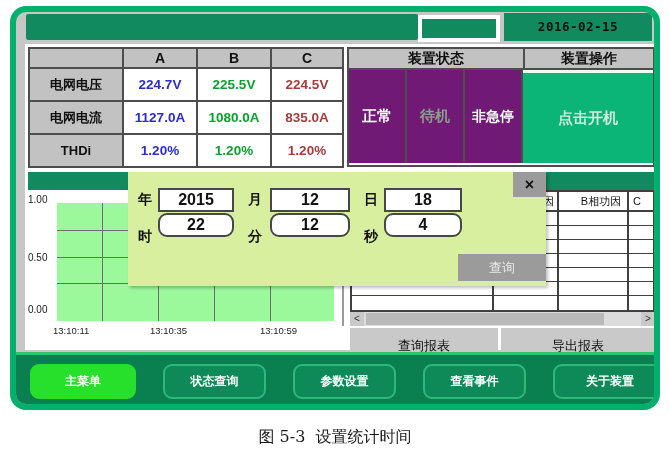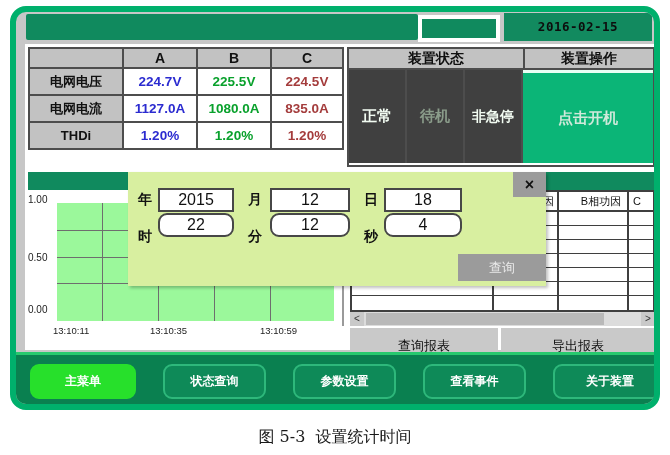--- a/index.html
+++ b/index.html
@@ -18,35 +18,35 @@
                color:#0d0d0d; font-family:"DejaVu Sans Mono", monospace; font-size:12.5px; font-weight:bold;
                line-height:28px; text-align:center; letter-spacing:0.5px; }
 
   
   .content { position:absolute; left:9px; top:32px; width:630px; height:306px; background:#ffffff; }
 
   
   .meas { position:absolute; left:3px; top:3px; border-collapse:collapse; }
   .meas th, .meas td { border:2px solid #4d4d4d; text-align:center; font-weight:bold; }
   .meas th { background:#c2c2c2; color:#111; font-size:14px; height:20px; }
-  .meas td { height:27px; font-size:13.5px; background:#ffffff; }
+  .meas td { height:33px; font-size:13.5px; background:#ffffff; }
   .meas td.lbl { background:#c2c2c2; color:#111; font-size:13px; width:94px; }
   .meas .cw { width:74px; }
   .meas .cw2 { width:72px; }
   .meas td.va { color:#2b2bd0; }
   .meas td.vb { color:#09a12c; }
   .meas td.vc { color:#a43c3c; }
 
   
   .status-panel { position:absolute; left:322px; top:3px; width:308px; height:120px; border:2px solid #4d4d4d; }
   .sp-head { display:flex; height:21px; border-bottom:2px solid #4d4d4d; }
   .sp-h1 { width:176px; background:#c2c2c2; border-right:2px solid #4d4d4d; font-size:14px; font-weight:bold; text-align:center; line-height:19px; color:#111; }
   .sp-h2 { flex:1; background:#c2c2c2; font-size:14px; font-weight:bold; text-align:center; line-height:19px; color:#111; }
   .sp-body { display:flex; height:93px; }
-  .scell { width:58px; background:#404040; border-right:2px solid #4d4d4d; display:flex; align-items:center; justify-content:center;
+  .scell { width:58px; background:#701a75; border-right:2px solid #4d4d4d; display:flex; align-items:center; justify-content:center;
            font-size:15px; font-weight:bold; }
   .scell.s1, .scell.s3 { color:#f2fcf2; }
   .scell.s2 { color:#8a9c8a; }
   .scell.s3 { font-size:14px; }
   .start-btn { flex:1; background:#0bb577; border:none; border-top:3px solid #e9fff4; color:#cfe9da;
                font-size:15px; font-weight:bold; font-family:inherit; cursor:pointer; }
 
   
   .midbar { position:absolute; left:3px; top:128px; width:626px; height:18px; background:#108a5e; }
 
@@ -90,21 +90,21 @@
 
   
   .dialog { position:absolute; left:103px; top:128px; width:418px; height:114px; background:#d8efa0; z-index:50;
             box-shadow:2px 2px 3px rgba(0,0,0,0.25); }
   .dlg-close { position:absolute; left:385px; top:0; width:33px; height:25px; background:#9b9b9b; border:none;
                color:#111; font-size:16px; font-weight:bold; line-height:23px; text-align:center; cursor:pointer; font-family:inherit; }
   .dl { position:absolute; font-size:14px; font-weight:bold; color:#111; }
   .dlr1 { top:19px; } .dlr2 { top:56px; }
   .dlc1 { left:10px; } .dlc2 { left:120px; } .dlc3 { left:236px; }
   .di { position:absolute; height:24px; border:2px solid #474747; background:#fff; text-align:center;
-        font-size:16px; font-weight:normal; color:#111; font-family:inherit; }
+        font-size:16px; font-weight:bold; color:#111; font-family:inherit; }
   .dir1 { top:16px; } .dir2 { top:41px;border-radius:9px; }
   .dic1 { left:30px; width:76px; } .dic2 { left:142px; width:80px; } .dic3 { left:256px; width:78px; }
   .dlg-query { position:absolute; left:330px; top:82px; width:88px; height:27px; background:#9b9b9b; border:none;
                color:#e9e9e9; font-size:13px; font-family:inherit; cursor:pointer; }
 
   
   .nav { position:absolute; left:0; top:340px; width:638px; height:52px; background:#0a8050; border-top:3px solid #27c96e; }
   .nav-btn { position:absolute; top:9px; height:35px; border-radius:9px; font-size:12px; font-weight:bold;
              color:#ffffff; font-family:inherit; cursor:pointer; background:#0e8a58; border:2px solid #2eb87b; }
   .nav-btn.active { background:#27e02b; border:2px solid #27e02b; }

